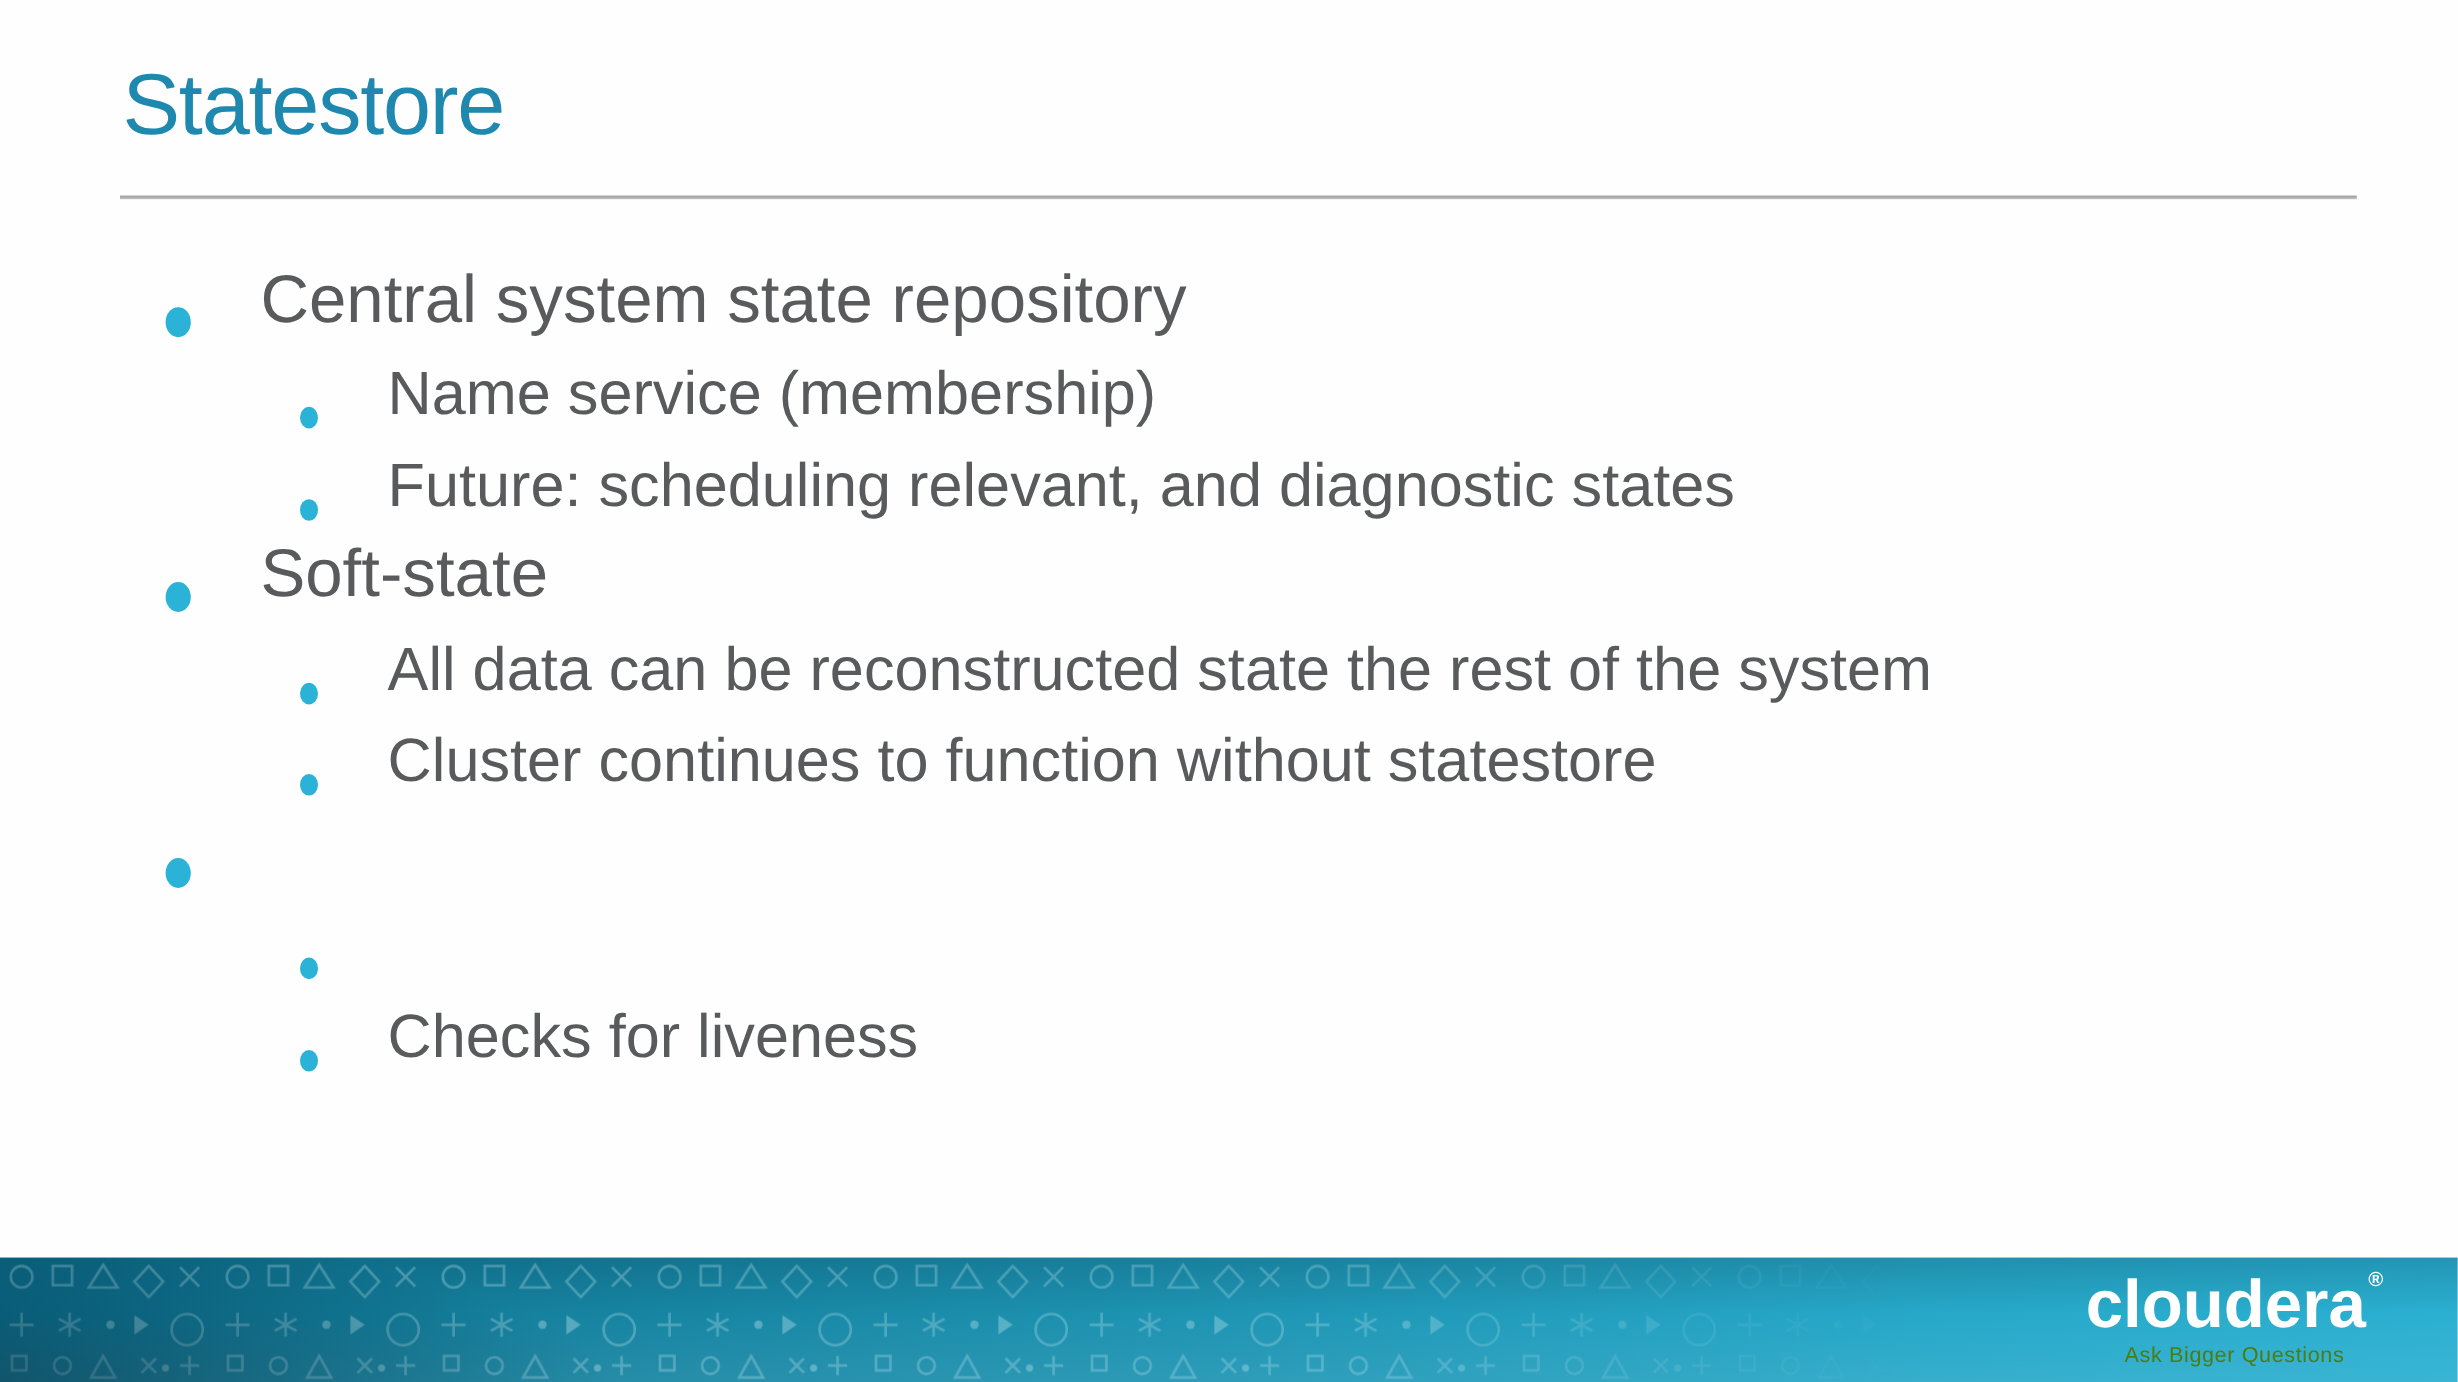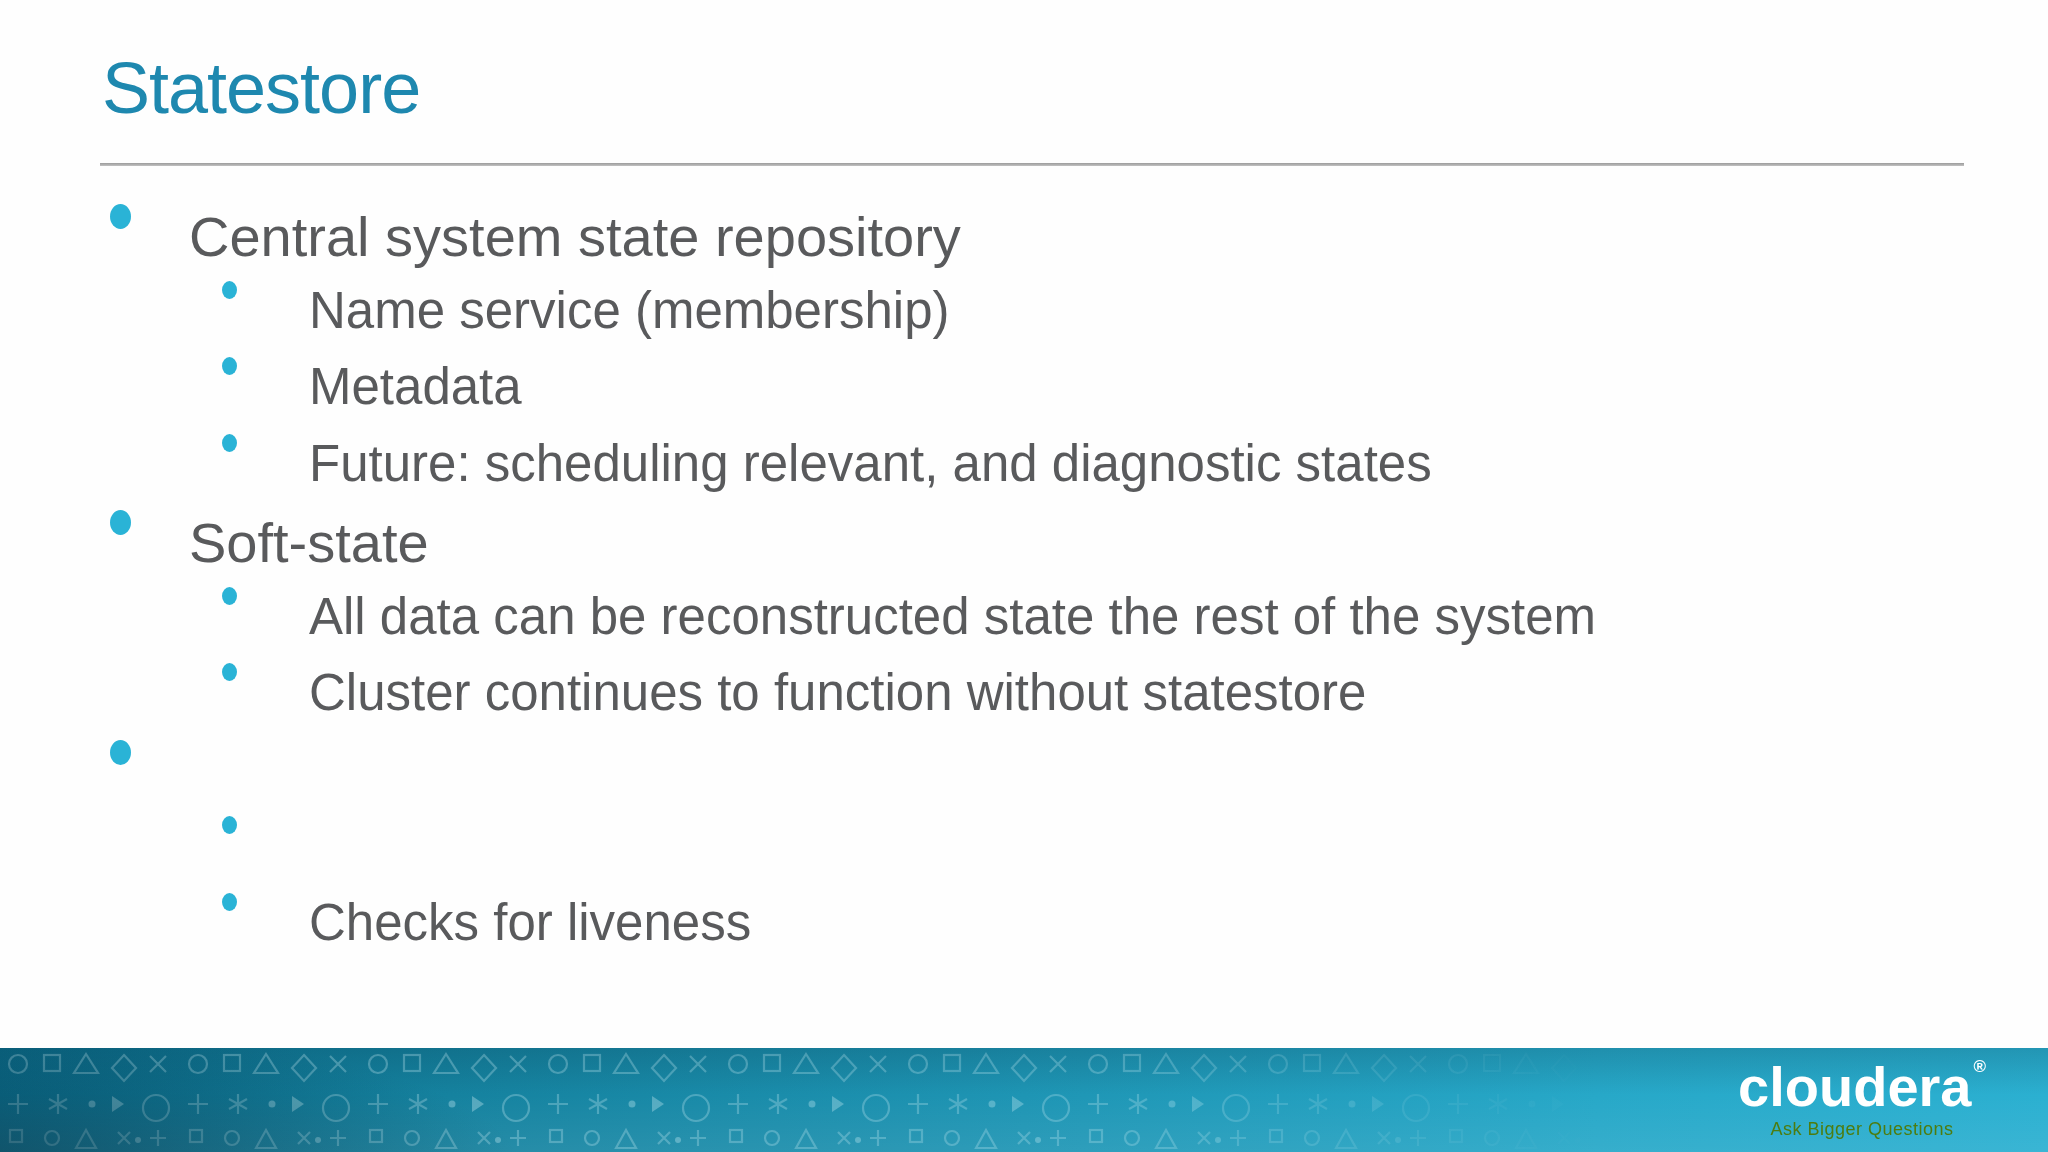--- a/index.html
+++ b/index.html
@@ -39,26 +39,27 @@
   .list {
     position: absolute;
     left: 0;
     top: 204px;
     width: 2048px;
   }
   .row {
     position: relative;
     height: 76.5px;
     display: flex;
-    align-items: flex-start;
+    align-items: flex-end;
     color: #595a5c;
     white-space: nowrap;
+    padding-left: 28px;
   }
   .row.l1 { font-size: 56px; }
-  .row.l2 { font-size: 51px; gap: 14px; }
+  .row.l2 { font-size: 51px; }
   .dot {
     flex: none;
     background: #2ab3d6;
     border-radius: 50%;
   }
   .l1 .dot { width: 21px; height: 25px; margin-left: 110px; }
   .l2 .dot { width: 15px; height: 18px; margin-left: 222px; }
   .txt { margin-left: 58px; }
   .footer {
     position: absolute;
@@ -119,24 +120,20 @@
   <div class="rule"></div>
 
   <div class="list">
     <div class="row l1">
       <span class="dot"></span>
       <span class="txt">Central system state repository</span>
     </div>
     <div class="row l2">
       <span class="dot"></span>
       <span class="txt">Name service (membership)</span>
-    </div>
-    <div class="row l2">
-      <span class="dot"></span>
-      <span class="txt">Metadata</span>
     </div>
     <div class="row l2">
       <span class="dot"></span>
       <span class="txt">Future: scheduling relevant, and diagnostic states</span>
     </div>
     <div class="row l1">
       <span class="dot"></span>
       <span class="txt">Soft-state</span>
     </div>
     <div class="row l2">

